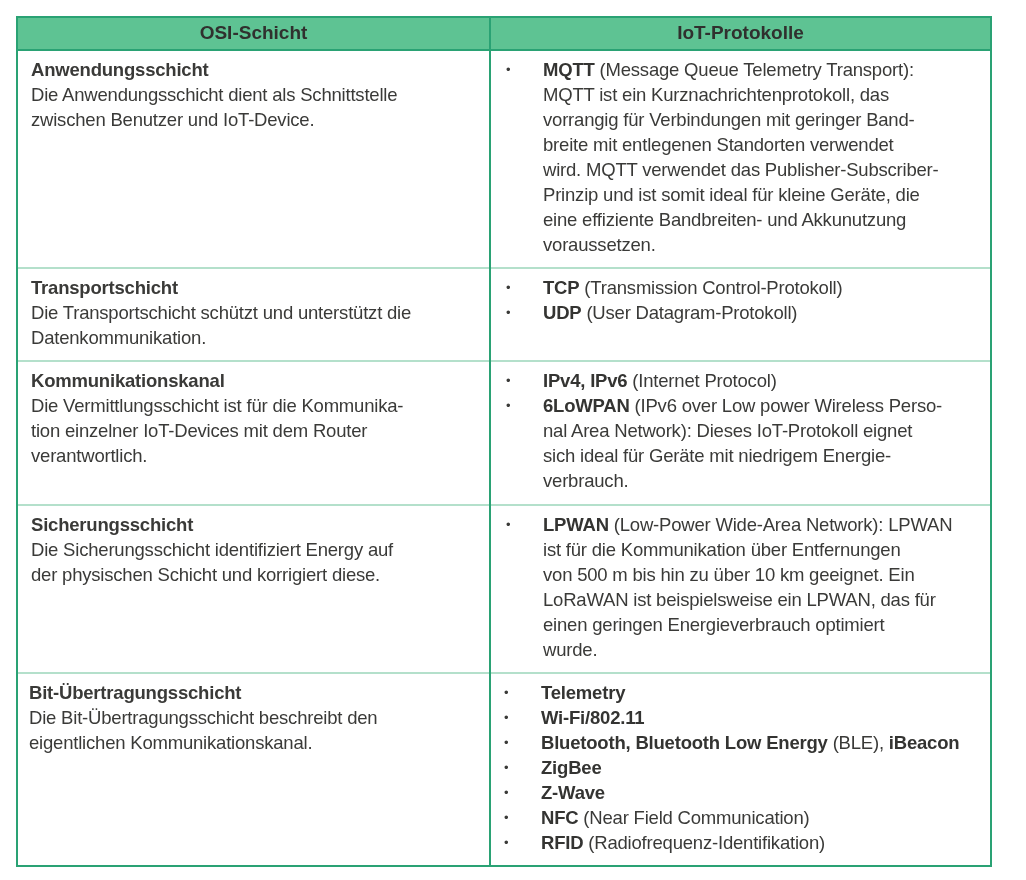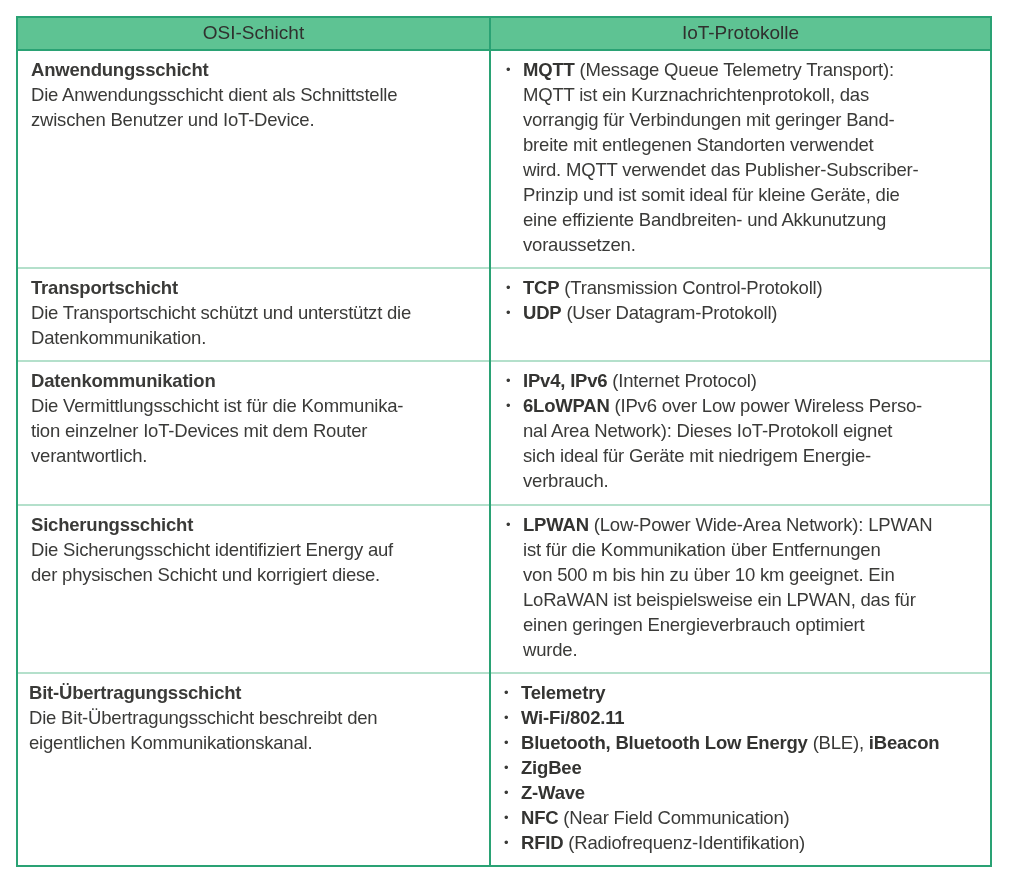--- a/index.html
+++ b/index.html
@@ -25,21 +25,21 @@
     border:2px solid var(--border-strong);
   }
   col.col-left{width:473px;}
   col.col-right{width:501px;}
   th{
     background:var(--header-bg);
     border:2px solid var(--border-strong);
     height:33px;
     padding:2px 0 3px 0;
     font-size:19px;
-    font-weight:normal;
+    font-weight:bold;
     color:#30302e;
     text-align:center;
     vertical-align:middle;
   }
   td{
     vertical-align:top;
     border-left:2px solid var(--border-strong);
     border-right:2px solid var(--border-strong);
     border-top:2px solid var(--row-divider);
     border-bottom:none;
@@ -59,21 +59,21 @@
   .layer-desc{white-space:pre-line;}
   .proto-item{display:flex;}
   .bullet{
     flex:0 0 19px;
     width:19px;
     font-size:13px;
     line-height:25px;
     text-align:left;
     padding-left:2px;
   }
-  .proto-text{flex:1;white-space:pre-line;}
+  .proto-text{flex:1;white-space:pre-line;margin-left:20px;}
   .proto-text strong{font-weight:bold;color:#343432;}
 </style>
 </head>
 <body>
 
 <table class="osi-table">
   <colgroup>
     <col class="col-left">
     <col class="col-right">
   </colgroup>
@@ -116,21 +116,21 @@
             <span class="proto-text"><strong>TCP</strong><span> (Transmission Control-Protokoll)</span></span>
           </div>
           <div class="proto-item">
             <span class="bullet">•</span>
             <span class="proto-text"><strong>UDP</strong><span> (User Datagram-Protokoll)</span></span>
           </div>
         </td>
       </tr>
       <tr class="row-2">
         <td>
-          <div class="layer-title">Datenkommunikation</div>
+          <div class="layer-title">Kommunikationskanal</div>
           <div class="layer-desc">Die Vermittlungsschicht ist für die Kommunika-
 tion einzelner IoT-Devices mit dem Router
 verantwortlich.</div>
         </td>
         <td>
           <div class="proto-item">
             <span class="bullet">•</span>
             <span class="proto-text"><strong>IPv4, IPv6</strong><span> (Internet Protocol)</span></span>
           </div>
           <div class="proto-item">

